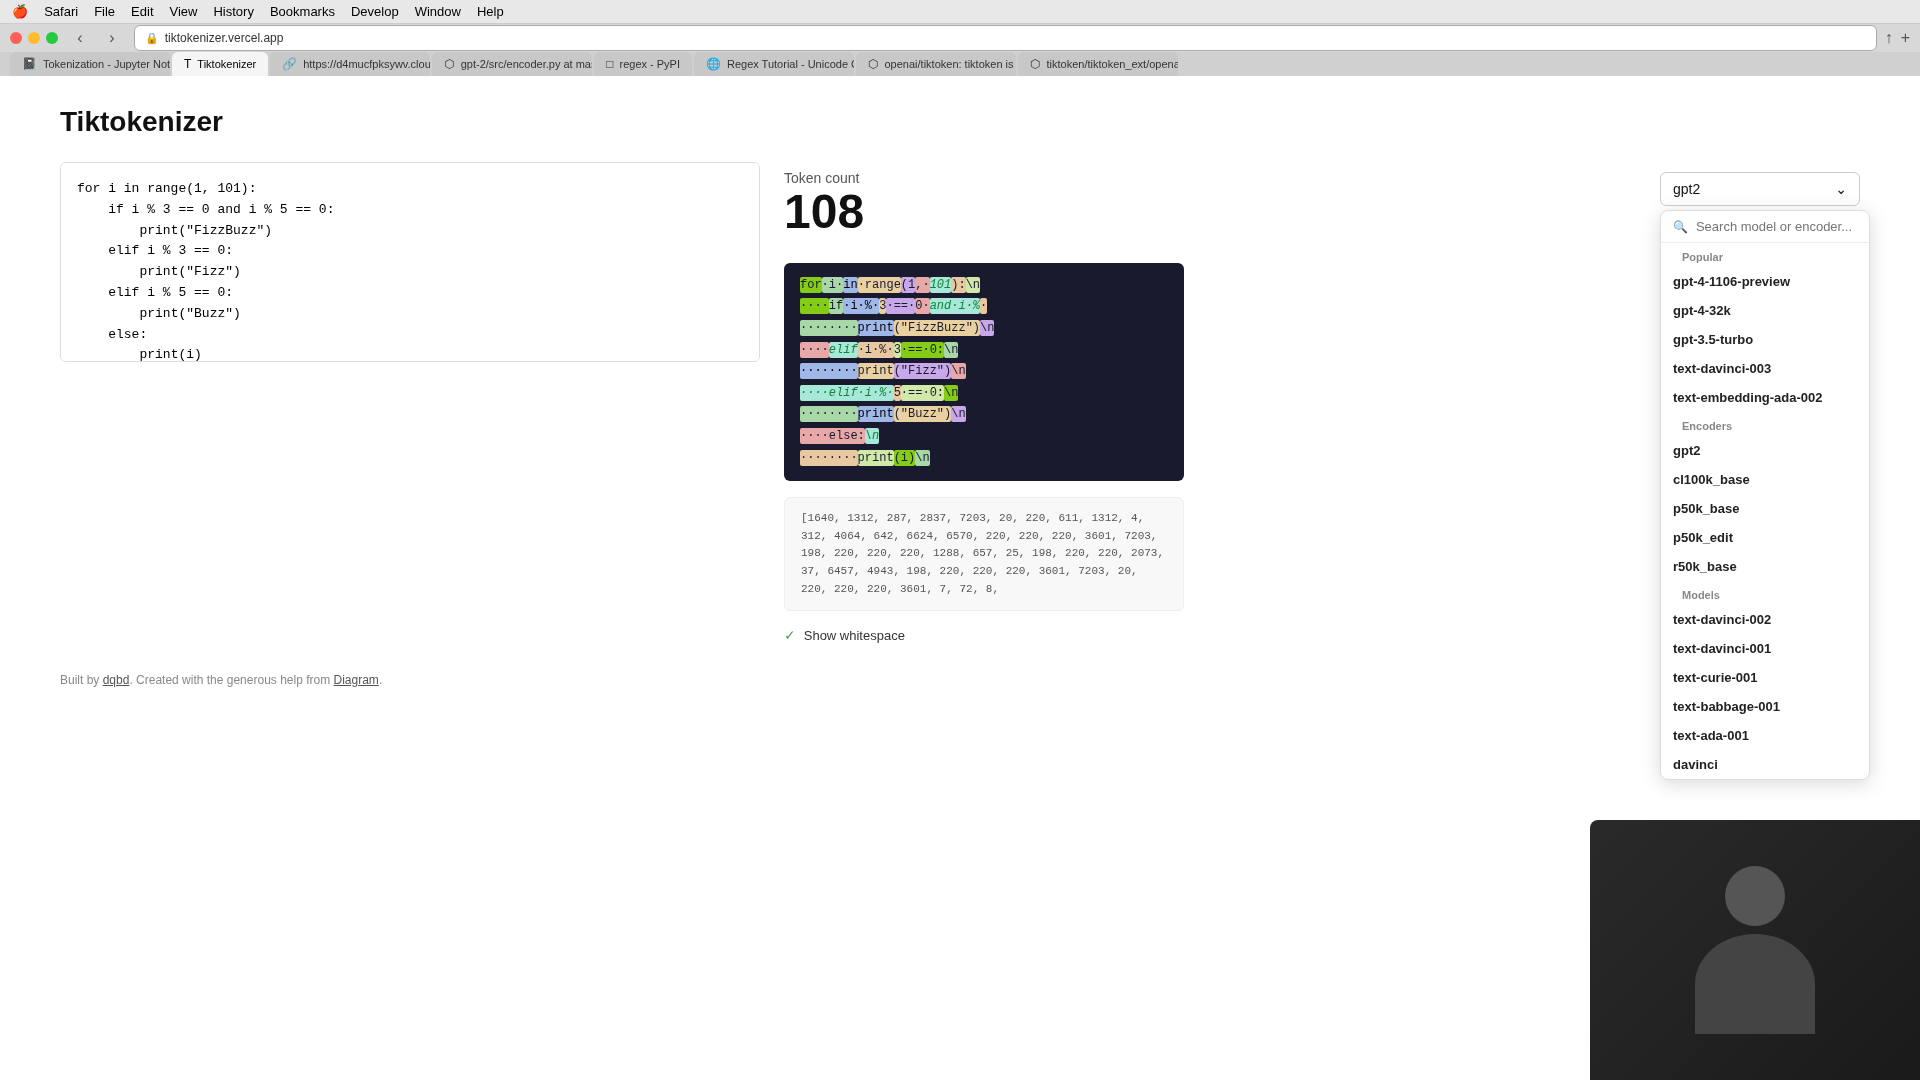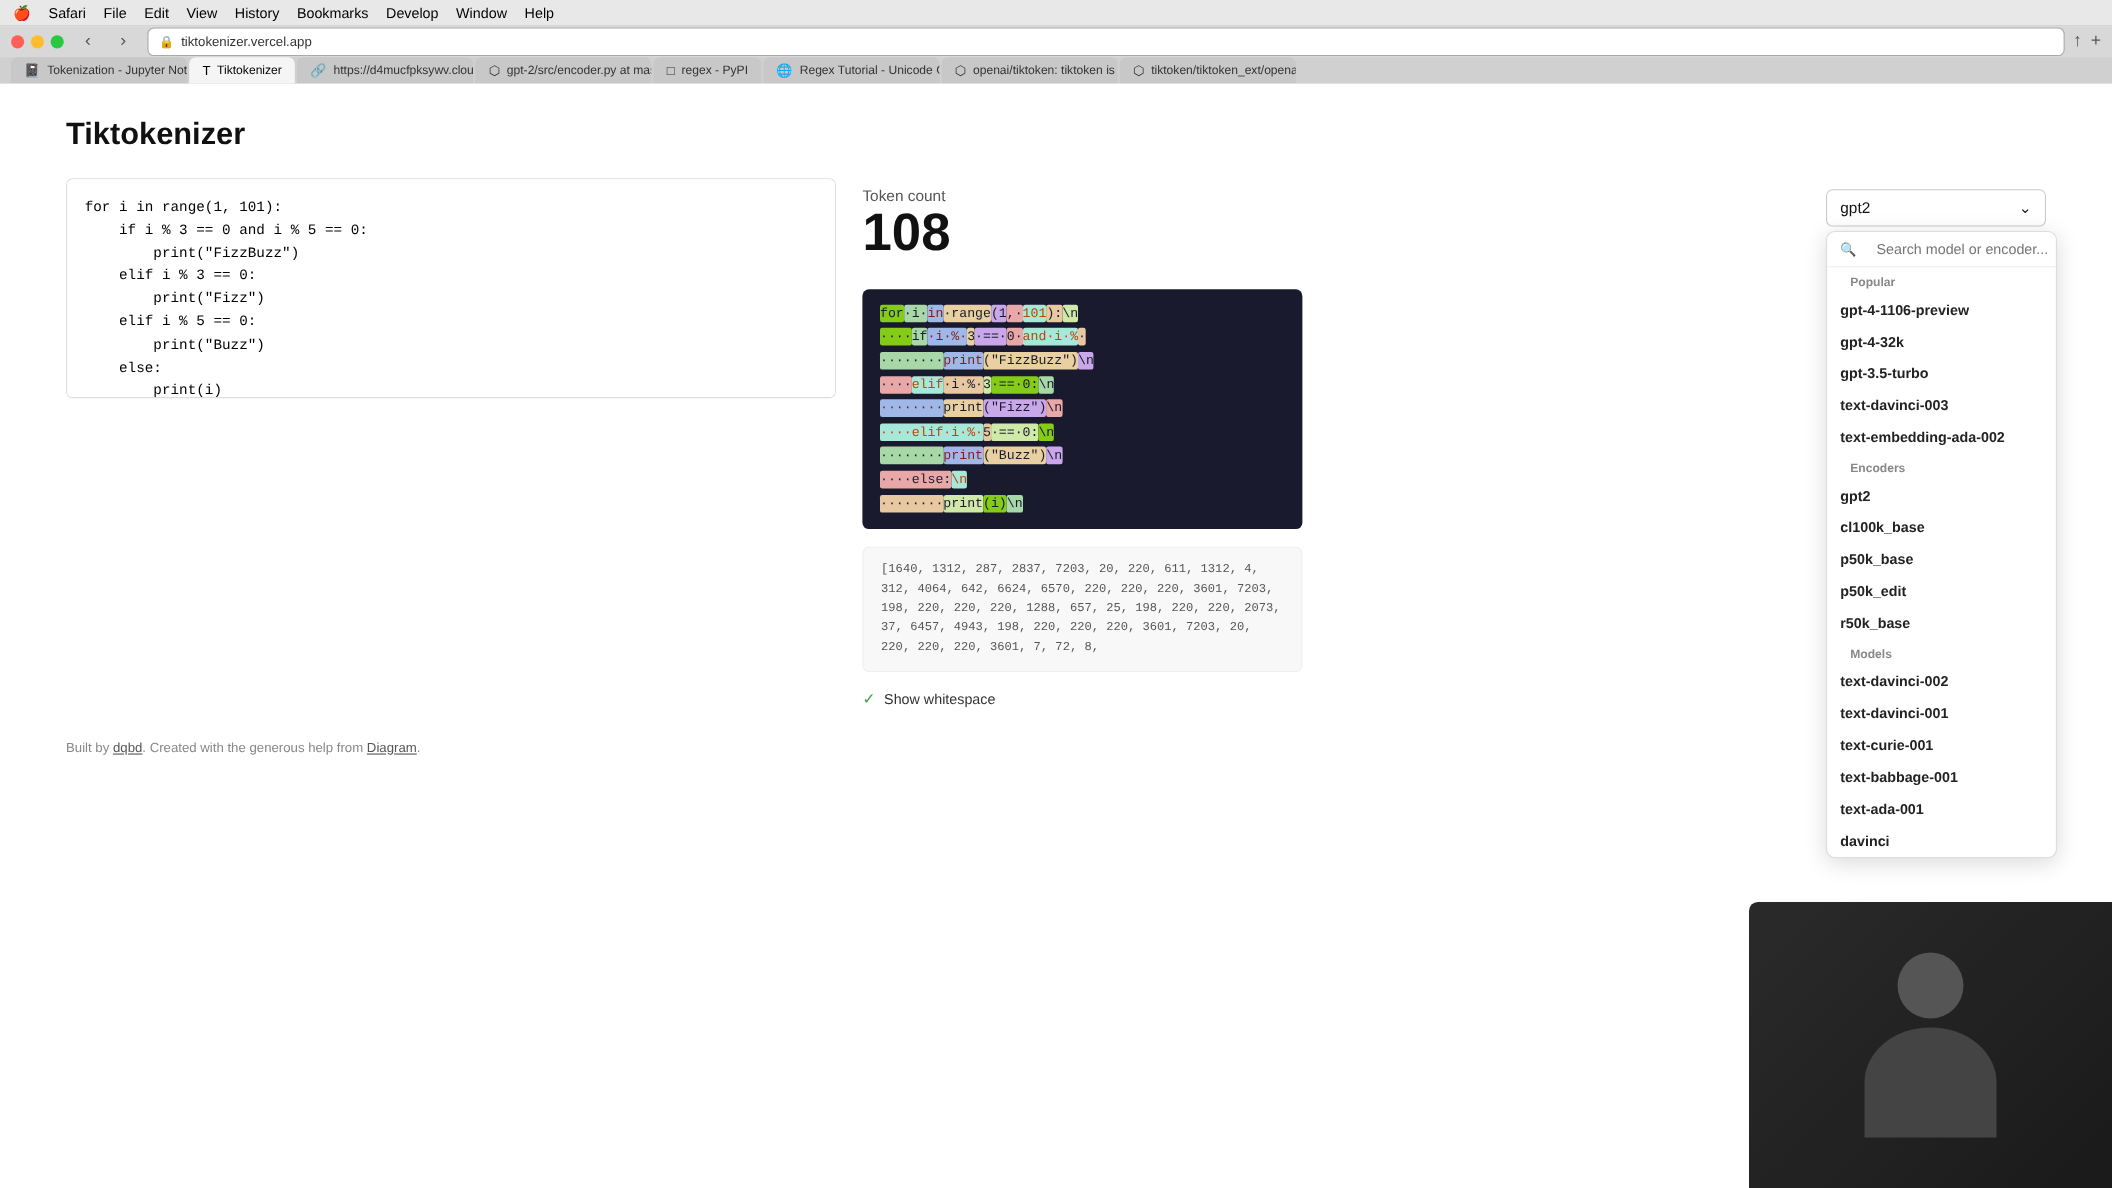--- a/index.html
+++ b/index.html
@@ -177,25 +177,25 @@
       overflow: hidden;
     }
     .token-viz span {
       padding: 1px 0;
       border-radius: 2px;
     }
 
     
     .t0 { background: #84cc16; color: #1a1a2e; }
     .t1 { background: #a8d8a8; color: #1a1a2e; }
-    .t2 { background: #a0b8e8; color: #7f1d1d; }
+    .t2 { background: #a0b8e8; color: #000000; }
     .t3 { background: #e8d0a0; color: #1a1a2e; }
     .t4 { background: #c8a8e8; color: #1a1a2e; }
     .t5 { background: #e8a8a8; color: #1a1a2e; }
-    .t6 { background: #a8e8d8; color: #c2410c; }
+    .t6 { background: #a8e8d8; color: #15803d; font-style: italic; }
     .t7 { background: #e8c8a0; color: #1a1a2e; }
     .t8 { background: #d0e8a8; color: #1a1a2e; }
 
     
     .token-ids {
       background: #f8f8f8;
       border: 1px solid #eee;
       border-radius: 6px;
       padding: 12px 16px;
       font-family: 'Courier New', monospace;
@@ -269,21 +269,20 @@
       gap: 8px;
       border-bottom: 1px solid #eee;
     }
     .search-bar input {
       border: none;
       outline: none;
       font-size: 13px;
       color: #333;
       flex: 1;
       background: transparent;
-      text-align: center;
     }
     .search-icon { color: #aaa; font-size: 12px; }
 
     .dropdown-section-label {
       padding: 8px 21px 4px;
       font-size: 11px;
       font-weight: 600;
       color: #888;
       text-transform: none;
     }

